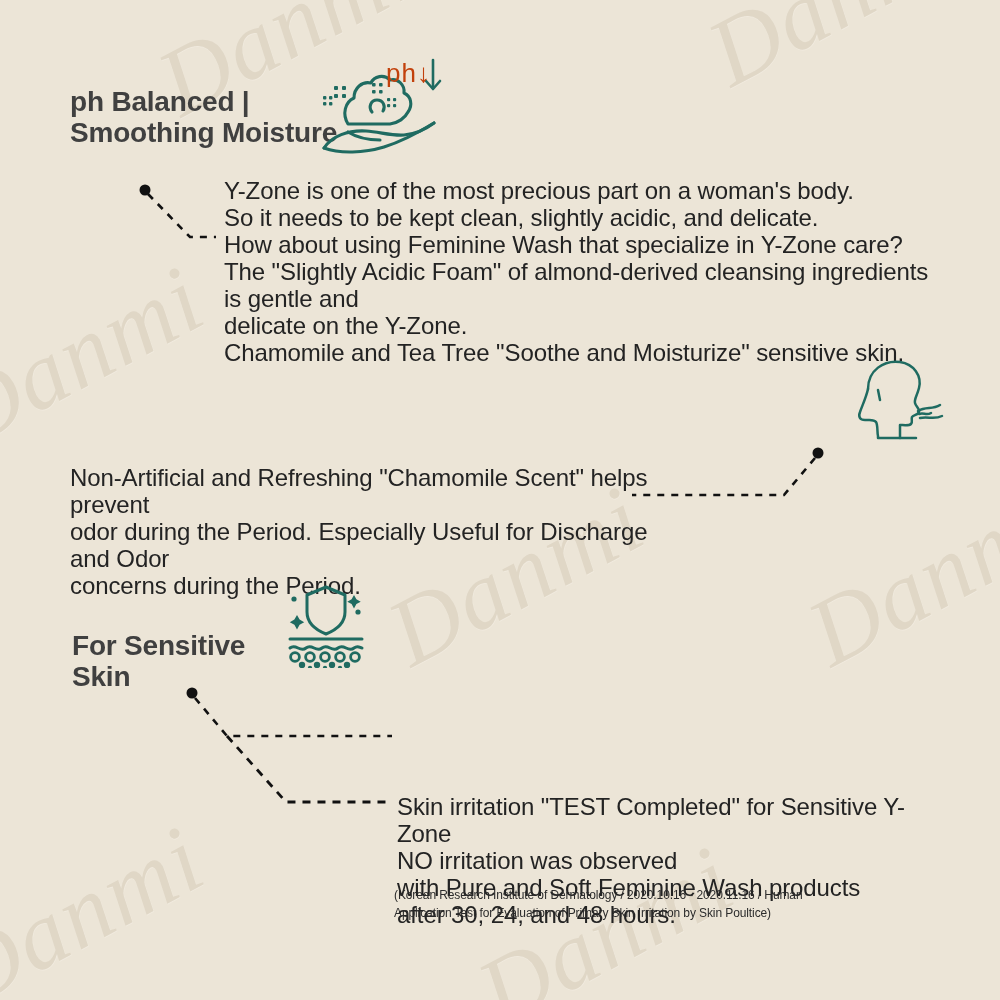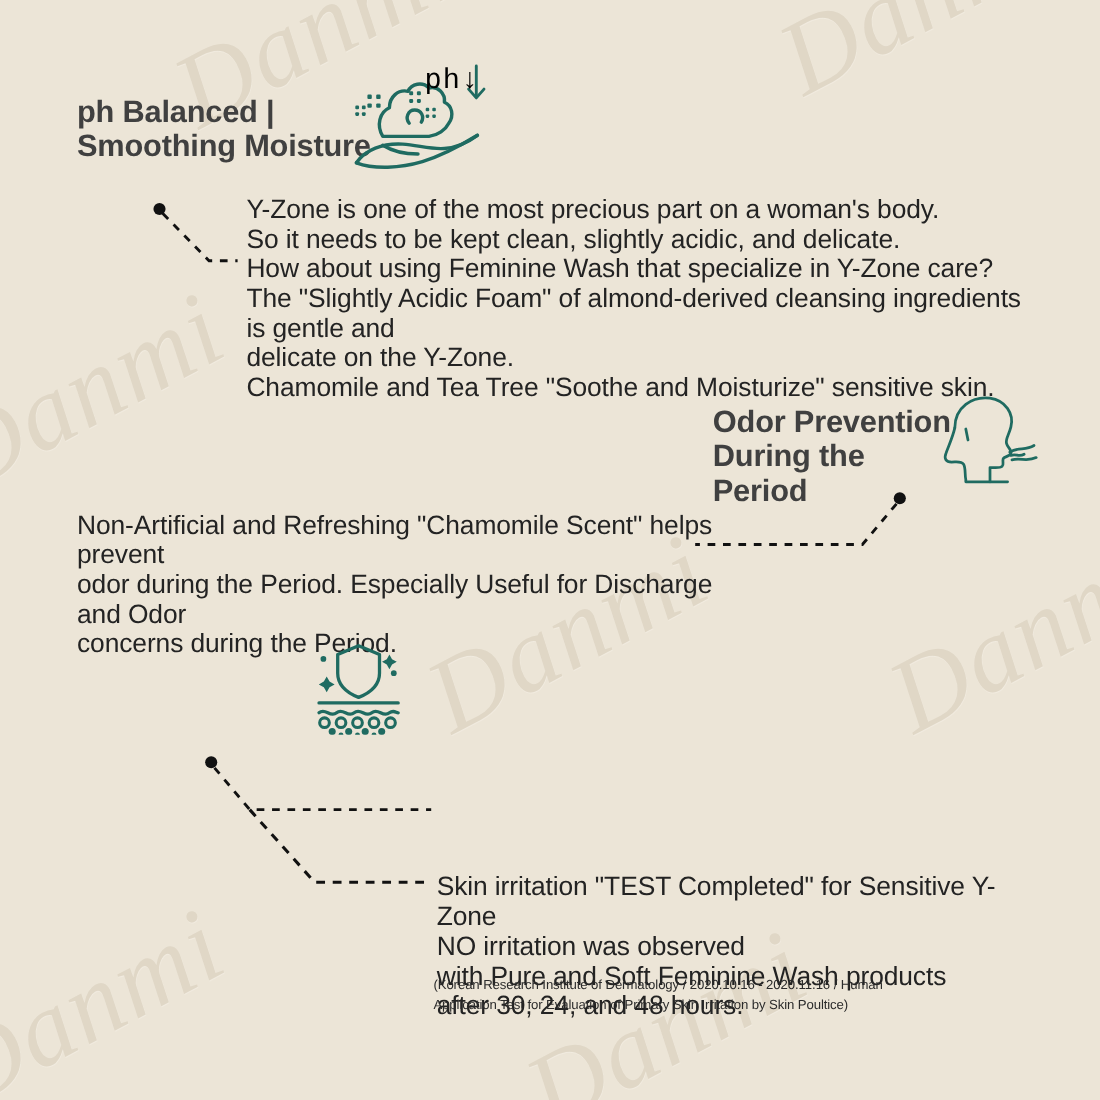--- a/index.html
+++ b/index.html
@@ -137,36 +137,34 @@
           <rect x="81" y="52" width="3.2" height="3.2" rx="1"></rect>
         </g>
       </g>
 
       <g stroke="#1f6b61" stroke-width="2.6" stroke-linecap="round" stroke-linejoin="round" fill="none">
         <path d="M121 8 L121 36"></path>
         <path d="M114 29 L121 37 L128 29"></path>
       </g>
     </svg>
   </div>
-  <div class="abs" style="left:386px; top:58px; font-size:26px; color:#000000; font-family:Liberation Mono, monospace; letter-spacing:1px;">ph↓</div>
+  <div class="abs" style="left:386px; top:58px; font-size:26px; color:#c2410c; font-family:Liberation Sans, sans-serif; letter-spacing:1px;">ph↓</div>
 
   <svg class="connector" style="left:0; top:0; width:1000px; height:1000px;">
     <circle cx="145" cy="190" r="5.5" fill="#111"></circle>
     <path d="M148 194 L190 237 L216 237" stroke="#111" stroke-width="2.6" fill="none" stroke-dasharray="7 7" stroke-linecap="butt"></path>
   </svg>
 
   <div class="abs body-text" style="left:224px; top:177px; width:720px;">Y-Zone is one of the most precious part on a woman's body.
 So it needs to be kept clean, slightly acidic, and delicate.
 How about using Feminine Wash that specialize in Y-Zone care?
 The "Slightly Acidic Foam" of almond-derived cleansing ingredients is gentle and
 delicate on the Y-Zone.
 Chamomile and Tea Tree "Soothe and Moisturize" sensitive skin.</div>
 
-  <div class="abs heading" style="left:648px; top:368px; width:220px; text-align:left;">Odor Prevention
-During the Period</div>
 
   <div class="icon" style="left:856px; top:356px;">
     <svg width="92" height="86" viewBox="0 0 92 86" fill="none">
       <g stroke="#1f6b61" stroke-width="2.5" stroke-linecap="round" stroke-linejoin="round">
 
         <path d="M12 33 C12 14 28 4 44 6 C58 8 66 20 63 32
                  C61 40 58 43 59 47 C60 51 64 53 63 56
                  C62 59 57 59 56 61 C55 64 57 66 55 68
                  C53 70 47 69 44 69
                  L44 82"></path>
@@ -185,20 +183,21 @@
 
   <svg class="connector" style="left:0; top:0; width:1000px; height:1000px;">
     <circle cx="818" cy="453" r="5.5" fill="#111"></circle>
     <path d="M815 458 L784 495 L632 495" stroke="#111" stroke-width="2.6" fill="none" stroke-dasharray="7 7" stroke-linecap="butt"></path>
   </svg>
 
   <div class="abs body-text" style="left:70px; top:464px; width:580px;">Non-Artificial and Refreshing "Chamomile Scent" helps prevent
 odor during the Period. Especially Useful for Discharge and Odor
 concerns during the Period.</div>
 
+  <div class="abs heading" style="left:72px; top:630px; width:220px;">For Sensitive Skin</div>
 
   <div class="icon" style="left:286px; top:582px;">
     <svg width="80" height="86" viewBox="0 0 80 86" fill="none">
       <g stroke="#1f6b61" stroke-width="3" stroke-linecap="round" stroke-linejoin="round">
 
         <path d="M40 5 L59 13 L59 30 C59 41 50 48 40 52 C30 48 21 41 21 30 L21 13 Z"></path>
 
         <path d="M4 57 L76 57"></path>
 
         <path d="M4 66 C10 61 14 71 20 66 C26 61 30 71 36 66 C42 61 46 71 52 66

